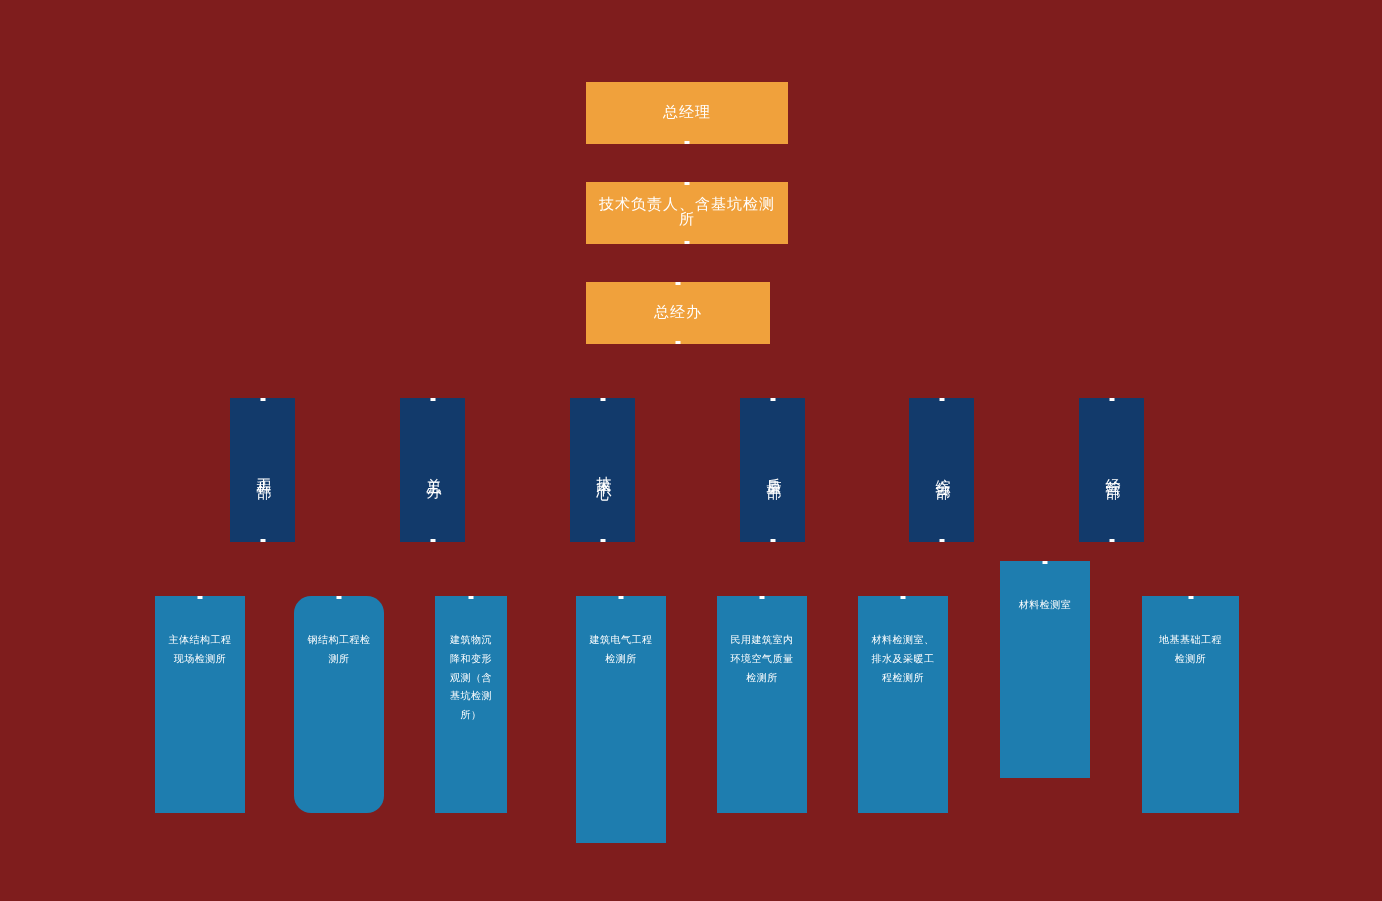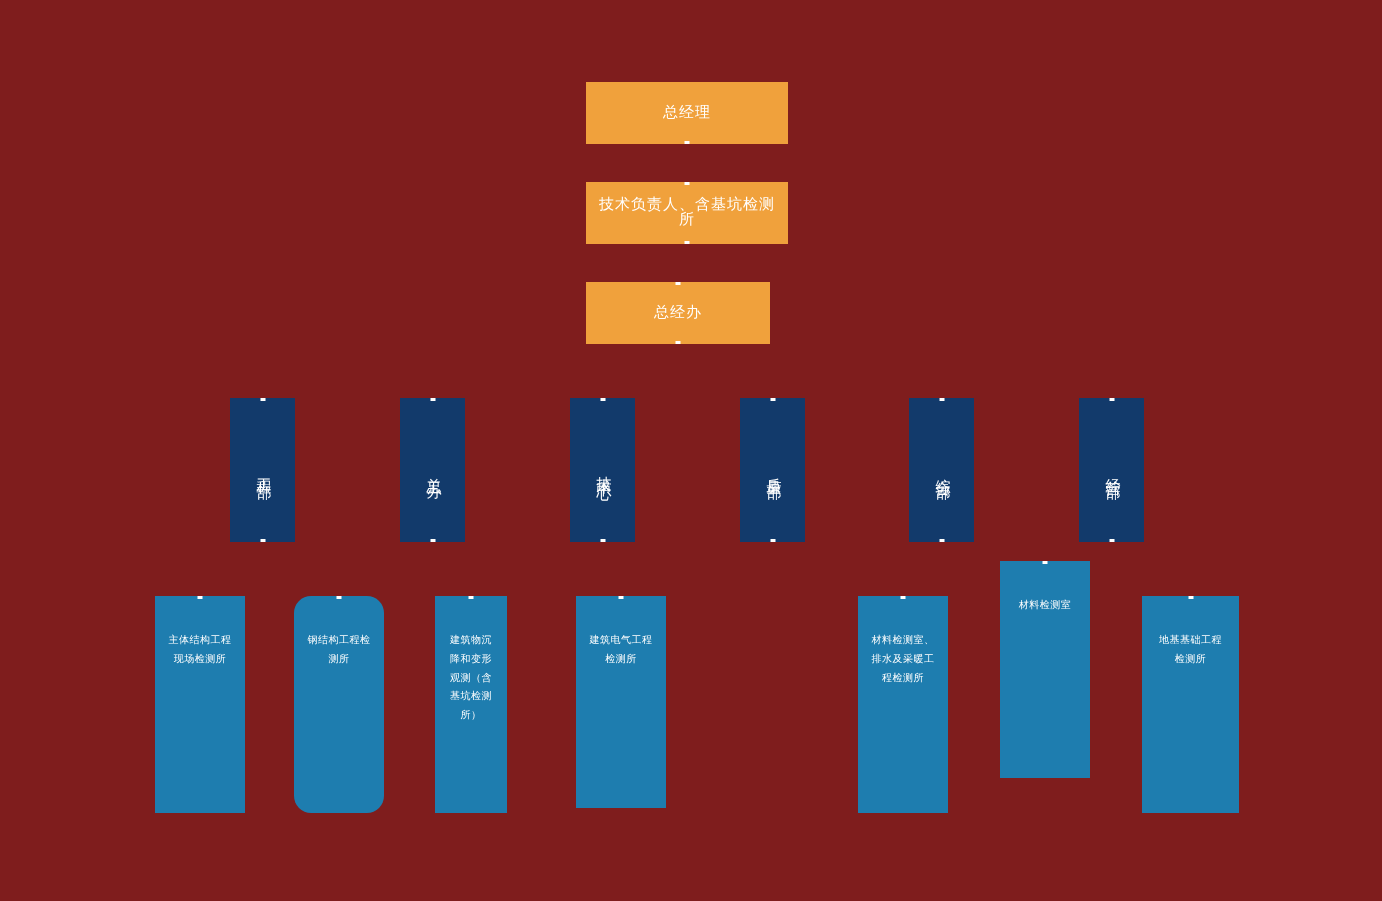--- a/index.html
+++ b/index.html
@@ -125,24 +125,27 @@
   </div>
 
   <div class="node lab has-top" style="left:294px; top:596px; width:90px; height:217px;border-radius:17px;">
     <span class="wtext">钢结构工程检测所</span>
   </div>
 
   <div class="node lab has-top" style="left:435px; top:596px; width:72px; height:217px;">
     <span class="wtext">建筑物沉降和变形观测（含基坑检测所）</span>
   </div>
 
-  <div class="node lab has-top" style="left:576px; top:596px; width:90px; height:212px;">
+  <div class="node lab has-top" style="left:576px; top:596px; width:90px; height:247px;">
     <span class="wtext">建筑电气工程检测所</span>
   </div>
 
+  <div class="node lab has-top" style="left:717px; top:596px; width:90px; height:217px;">
+    <span class="wtext">民用建筑室内环境空气质量检测所</span>
+  </div>
 
   <div class="node lab has-top" style="left:858px; top:596px; width:90px; height:217px;">
     <span class="wtext">材料检测室、排水及采暖工程检测所</span>
   </div>
 
   <div class="node lab has-top" style="left:1000px; top:561px; width:90px; height:217px;">
     <span class="wtext">材料检测室</span>
   </div>
 
   <div class="node lab has-top" style="left:1142px; top:596px; width:97px; height:217px;">

